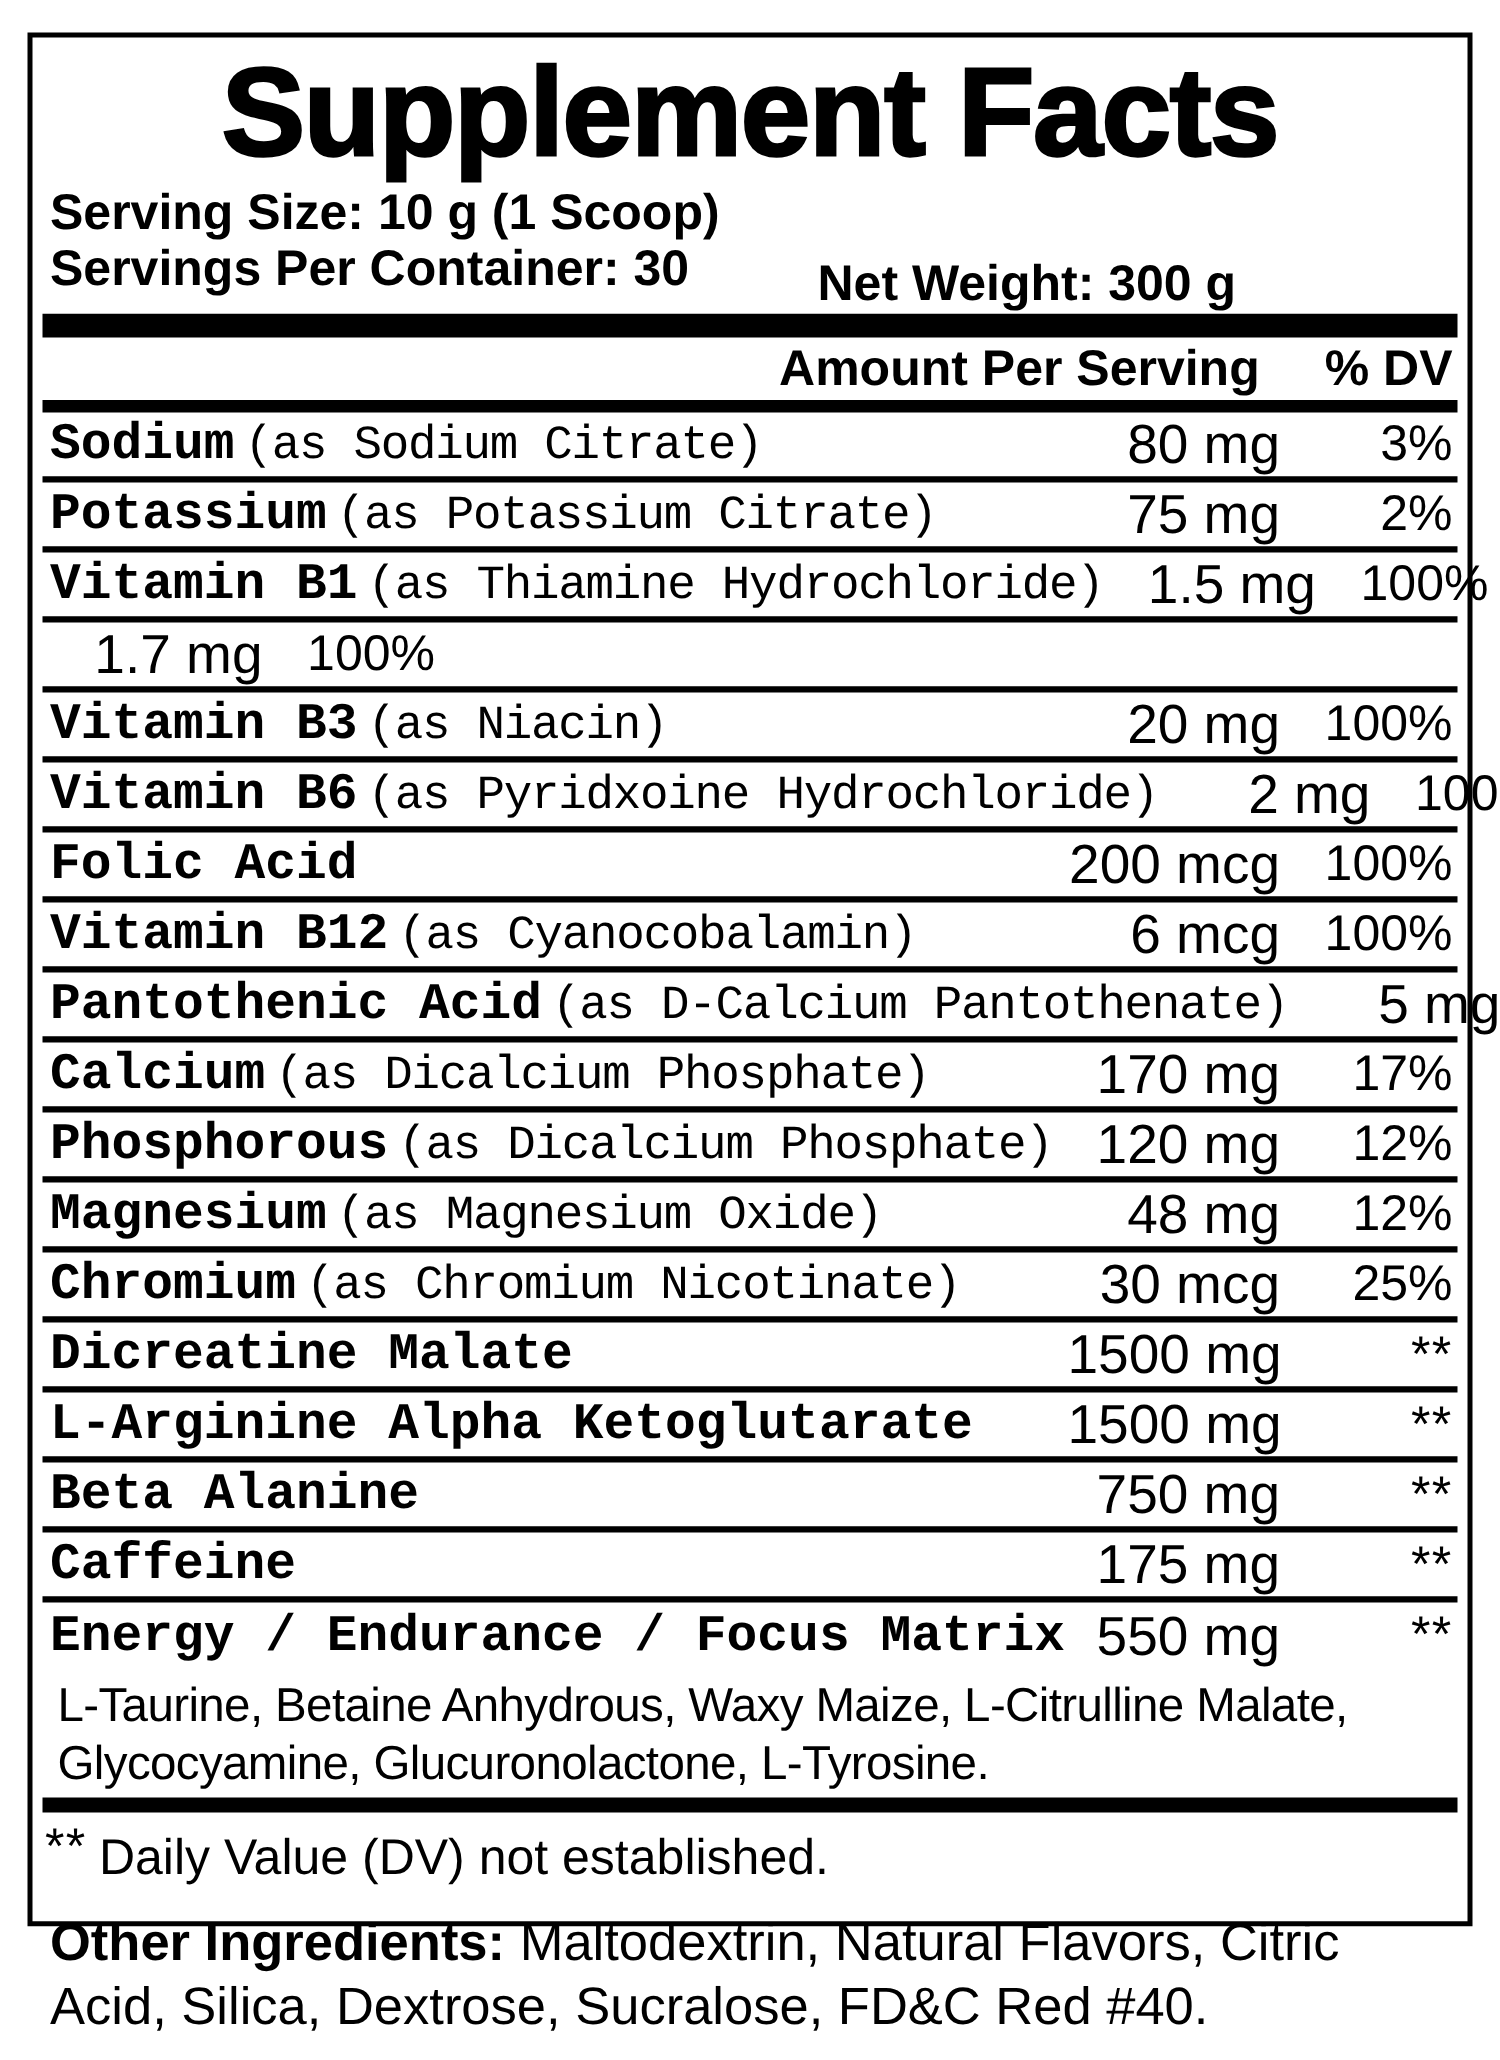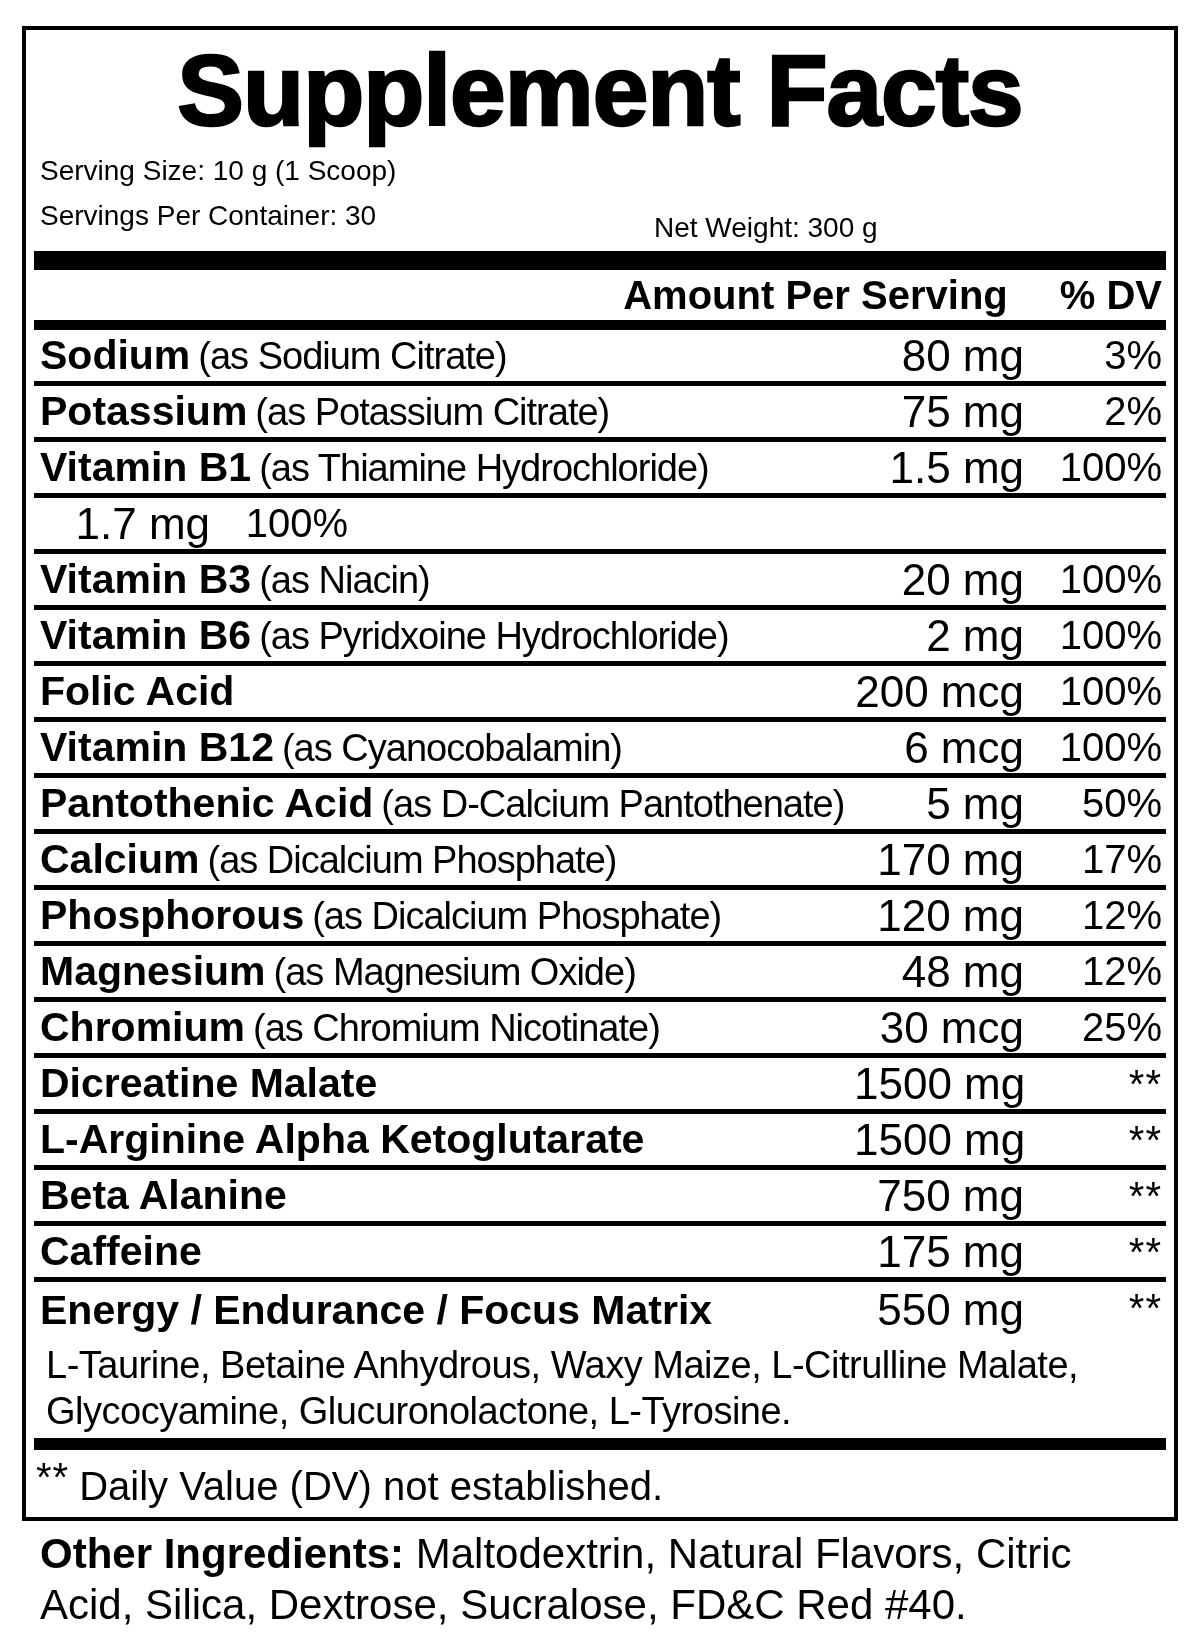--- a/index.html
+++ b/index.html
@@ -11,36 +11,36 @@
     overflow: hidden;
   }
   .page { position: relative; width: 1200px; height: 1648px; background: #fff; }
 
   .facts-box {
     position: absolute;
     left: 22px; top: 26px;
     width: 1156px;
     box-sizing: border-box;
     border: 4px solid #000;
-    padding: 4px 8px 0 8px;
+    padding: 4px 8px 20px 8px;
     background: #fff;
   }
 
   .title {
     margin: 4px 0 0 0;
     text-align: center;
     font-size: 100px;
     line-height: 104px;
     font-weight: bold;
     letter-spacing: -1px;
     -webkit-text-stroke: 2.5px #000;
     white-space: nowrap;
   }
 
-  .serving-info { margin: 6px 0 0 6px; font-size: 28px; line-height: 45px; }
+  .serving-info { margin: 6px 0 0 6px; font-size: 40px; line-height: 45px; font-weight: bold; }
   .serving-line { position: relative; white-space: nowrap; }
   .net-weight { position: absolute; left: 614px; top: 12px; }
 
   .bar { background: #000; }
   .bar-thick { height: 19px; margin-top: 13px; }
   .bar-med   { height: 10px; }
   .bar-bottom{ height: 12px; }
 
   .col-header {
     height: 50px;
@@ -53,21 +53,21 @@
   .rows { }
   .row {
     box-sizing: border-box;
     height: 56px;
     border-bottom: 5px solid #000;
     display: flex; align-items: center;
     padding: 0 4px 0 6px;
     white-space: nowrap;
   }
   .row:last-child { border-bottom: none; }
-  .cell-name { flex: 1 1 auto; overflow: visible; }
+  .cell-name { flex: 1 1 auto; overflow: visible; font-family: Liberation Mono, monospace; }
   .cell-name .nm { font-weight: bold; font-size: 41px; }
   .cell-name .ds { font-size: 38px; letter-spacing: -1px; margin-left: 8px; }
   .cell-name .ds.empty { margin-left: 0; }
   .cell-amt { flex: 0 0 auto; width: 170px; text-align: right; font-size: 44px; }
   .cell-dv  { flex: 0 0 auto; width: 138px; text-align: right; font-size: 40px; }
   .cell-dv.star-dv { align-self: flex-start; line-height: 1; padding-top: 6px; letter-spacing: 1px; }
 
   .matrix-sub {
     font-size: 38px; line-height: 46px;
     padding: 4px 0 4px 12px;

